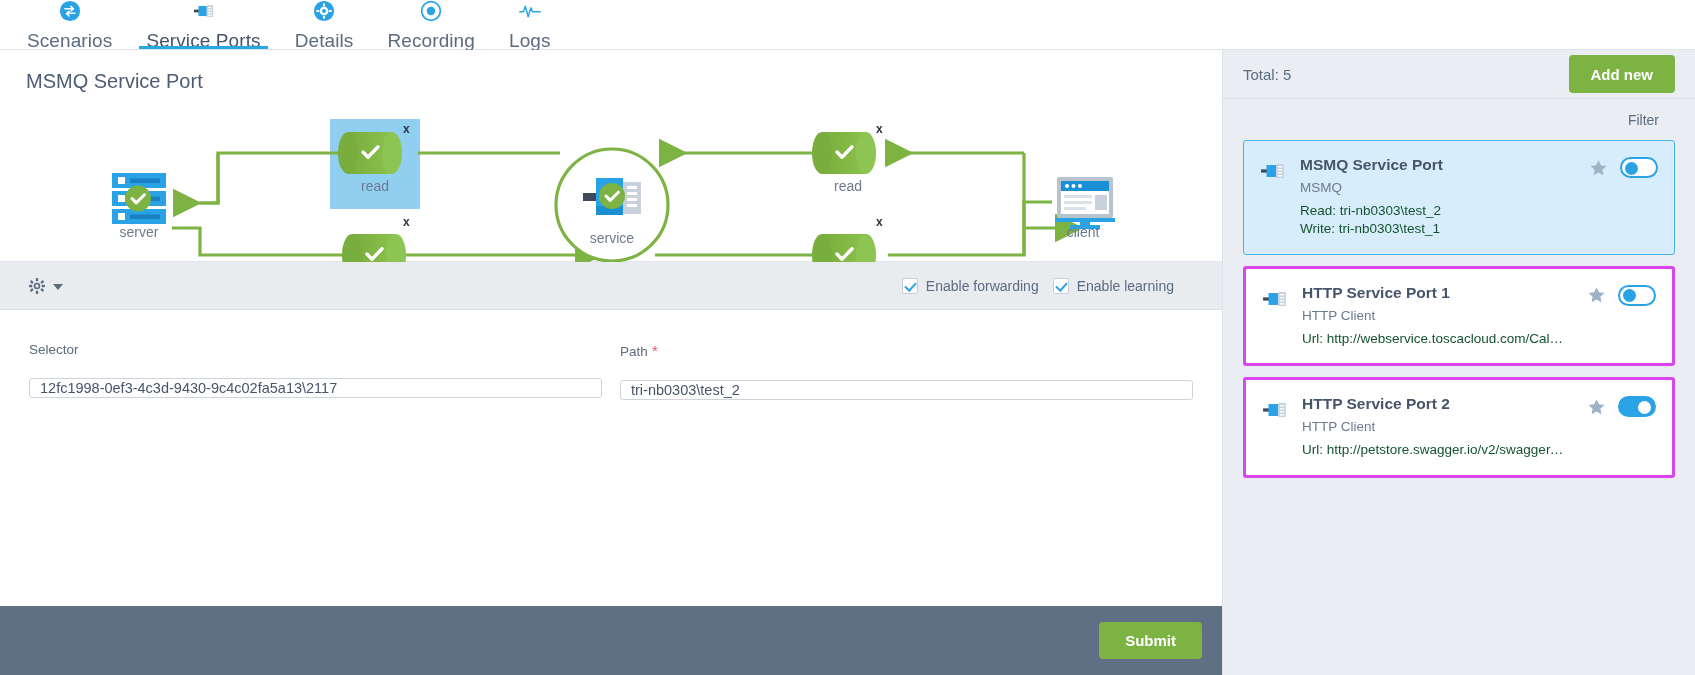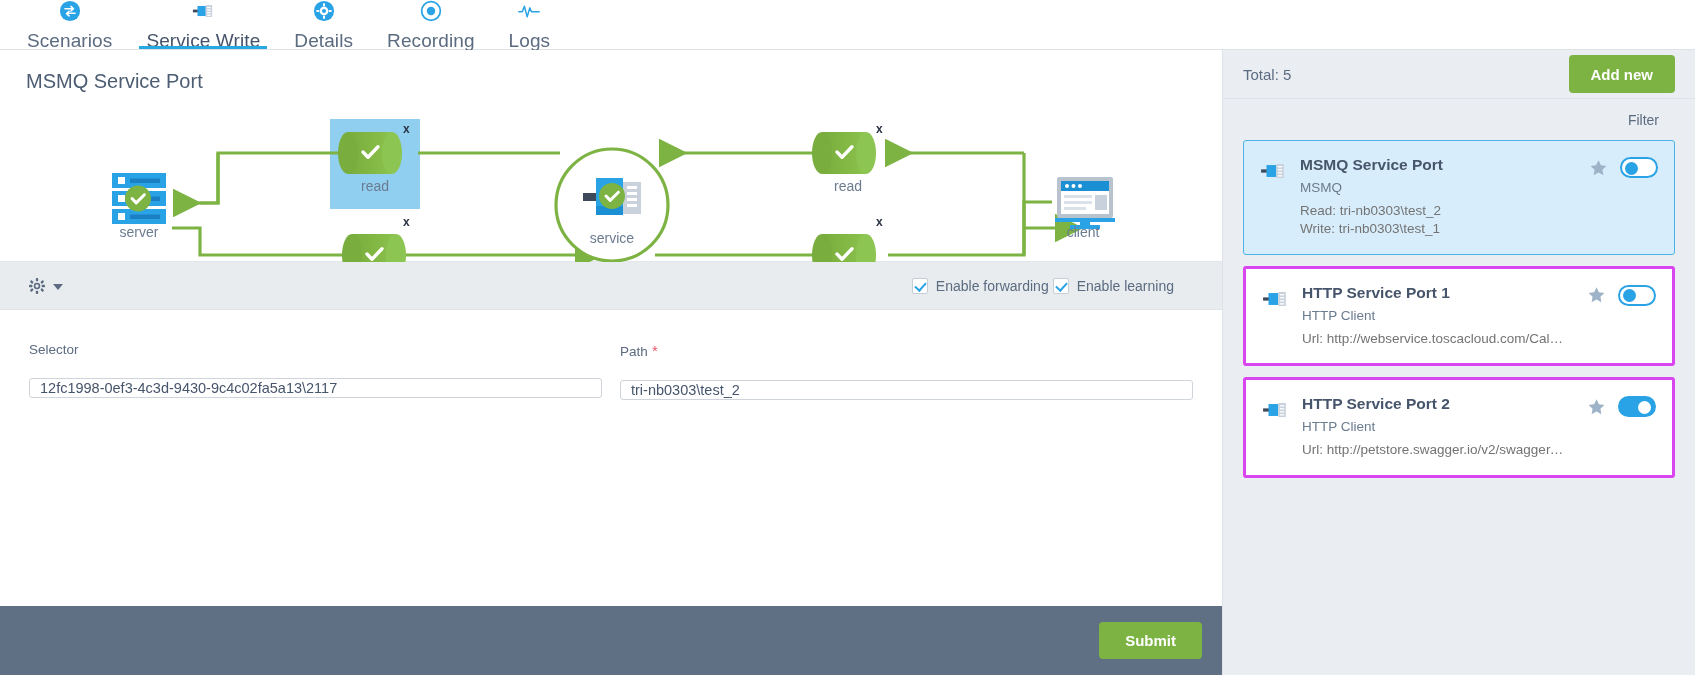--- a/index.html
+++ b/index.html
@@ -63,21 +63,21 @@
     display: flex; align-items: center; gap: 6px;
     margin-left: 27px; cursor: pointer;
   }
   .caret-dn {
     width: 0; height: 0; border-left: 5px solid transparent;
     border-right: 5px solid transparent; border-top: 6px solid #5b6b80;
     margin-top: 3px;
   }
   .chk-group {
     margin-left: auto; margin-right: 48px;
-    display: flex; align-items: center; gap: 4px;
+    display: flex; align-items: center; gap: 14px;
   }
   .chk-item { display: flex; align-items: center; gap: 8px; cursor: pointer; }
   .chk-box {
     width: 16px; height: 16px; background: #fff; border: 1px solid #c6ced8;
     border-radius: 2px; position: relative;
   }
   .chk-box.checked::after {
     content: ""; position: absolute; left: 4px; top: 1px;
     width: 5px; height: 9px; border: solid #29a3e6;
     border-width: 0 2.4px 2.4px 0; transform: rotate(42deg);
@@ -133,21 +133,21 @@
   .cards { padding: 0 20px; }
   .card {
     position: relative; background: #ffffff; border: 3px solid #d946ef;
     border-radius: 3px; margin-bottom: 11px; padding: 15px 16px 16px 16px;
     display: flex; gap: 14px; cursor: pointer; min-height: 99px;
   }
   .card.selected { background: #d8edfb; border: 1px solid #4cb3e8; }
   .card-body { flex: 1; min-width: 0; padding-right: 90px; }
   .card-title { font-size: 15.5px; font-weight: bold; color: #46556b; margin-bottom: 6px; }
   .card-sub { font-size: 13.5px; color: #6b7b90; margin-bottom: 7px; }
-  .card-meta { font-size: 13.5px; color: #737373; line-height: 1.32; white-space: nowrap; overflow: hidden; text-overflow: ellipsis; }
+  .card-meta { font-size: 13.5px; color: #14532d; line-height: 1.32; white-space: nowrap; overflow: hidden; text-overflow: ellipsis; }
   .card-ctrls {
     position: absolute; right: 16px; top: 16px;
     display: flex; align-items: center; gap: 11px;
   }
   .star { width: 21px; height: 20px; display: block; cursor: pointer; }
   .toggle {
     width: 38px; height: 21px; border-radius: 11px; position: relative;
     cursor: pointer; background: #ffffff; border: 2px solid #29a3e6;
   }
   .toggle .knob {
@@ -174,21 +174,21 @@
   <div class="tab active">
     <svg class="tab-ico" viewBox="0 0 24 24">
       <rect x="1" y="10.5" width="6" height="3" fill="#3e4a5c"></rect>
       <rect x="6" y="6.5" width="9" height="11" fill="#29a3e6"></rect>
       <rect x="15" y="5.5" width="7" height="13" fill="#c9d2dc"></rect>
       <rect x="16.5" y="7.5" width="4" height="1.4" fill="#fff"></rect>
       <rect x="16.5" y="10.3" width="4" height="1.4" fill="#fff"></rect>
       <rect x="16.5" y="13.1" width="4" height="1.4" fill="#fff"></rect>
       <rect x="16.5" y="15.9" width="4" height="1.4" fill="#fff"></rect>
     </svg>
-    <span>Service Write</span>
+    <span>Service Ports</span>
   </div>
 
   <div class="tab">
     <svg class="tab-ico" viewBox="0 0 24 24">
       <circle cx="12" cy="12" r="11" fill="#29a3e6"></circle>
       <path d="M12 7.2a4.8 4.8 0 100 9.6 4.8 4.8 0 000-9.6zm0 7a2.2 2.2 0 110-4.4 2.2 2.2 0 010 4.4z" fill="#fff"></path>
       <g fill="#fff">
         <rect x="10.9" y="3.6" width="2.2" height="3.1" rx=".6"></rect>
         <rect x="10.9" y="17.3" width="2.2" height="3.1" rx=".6"></rect>
         <rect x="3.6" y="10.9" width="3.1" height="2.2" rx=".6"></rect>

